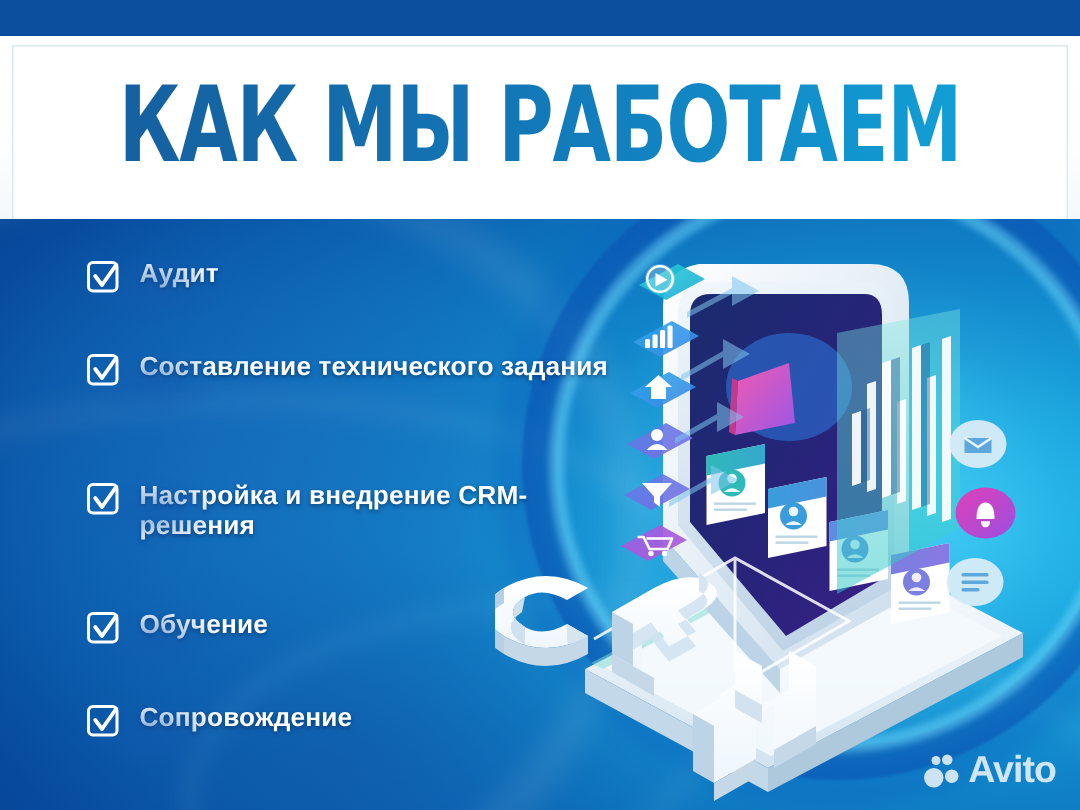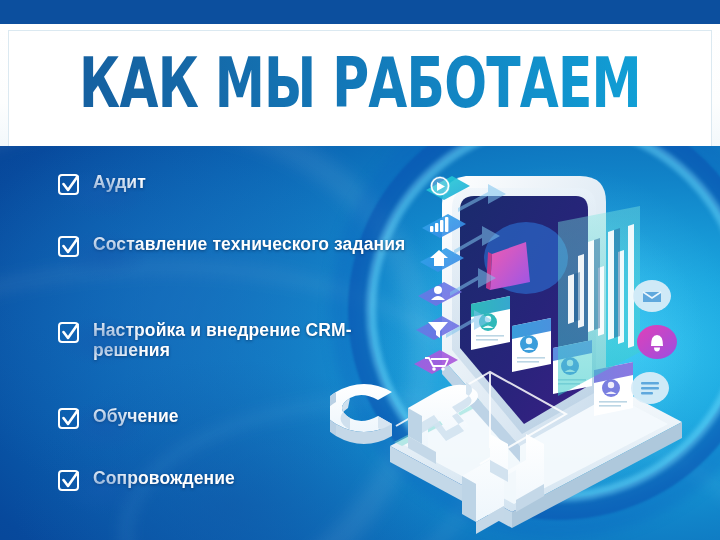--- a/index.html
+++ b/index.html
@@ -453,14 +453,23 @@
       <div class="cbox">
         <svg width="19" height="21" viewBox="0 0 19 21">
             <path d="M2.5 9 L7 15 L16.5 1.5" fill="none" stroke="#ffffff" stroke-width="2.6" stroke-linecap="round" stroke-linejoin="round"></path>
           </svg>
       </div>
       <div class="ltext">Сопровождение</div>
     </div>
 
   </div>
 
+  <div id="avito">
+    <div class="mark">
+      <i class="d1"></i>
+        <i class="d2"></i>
+        <i class="d3"></i>
+        <i class="d4"></i>
+    </div>
+    <div class="word">Avito</div>
+  </div>
 
 </div>
 
 </body></html>

